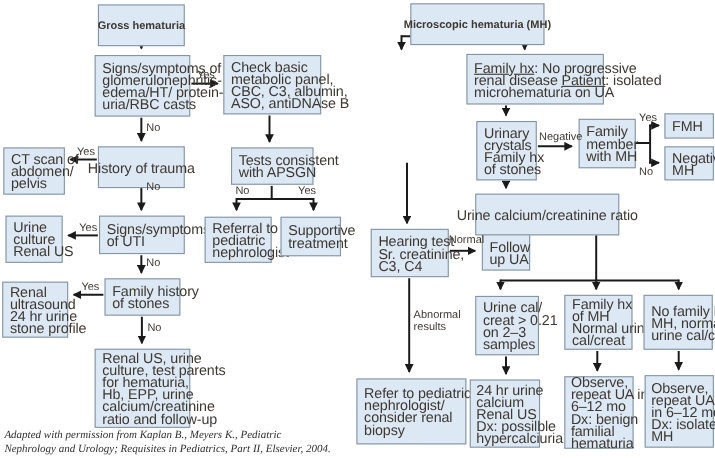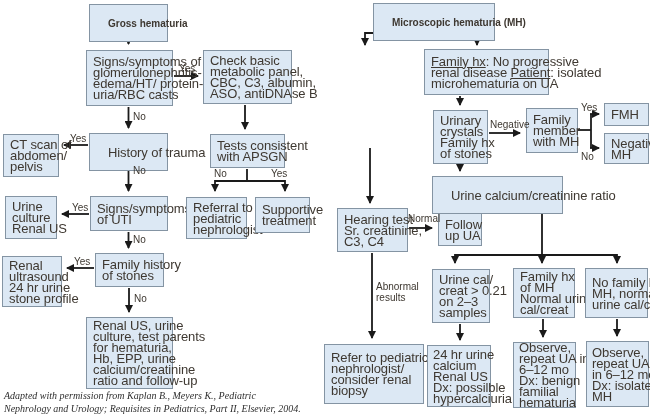--- a/index.html
+++ b/index.html
@@ -4,21 +4,21 @@
 <style>
   html,body{margin:0;padding:0;background:#fff;}
   #page{position:relative;width:650px;height:416px;background:#ffffff;overflow:hidden;
         font-family:"Liberation Sans",sans-serif;}
   #wires{position:absolute;left:0;top:0;width:650px;height:416px;}
   .box{position:absolute;background:#dce8f4;border:1px solid #8494a3;color:#3e3831;
        font-size:13px;line-height:11px;letter-spacing:-0.1px;
        display:flex;align-items:center;box-sizing:border-box;
        padding:2px 2px 2px 6px;}
   .box .txt{white-space:pre;}
-  .box.center{text-align:center;padding:18px;}
+  .box.center{justify-content:center;text-align:center;padding:18px;}
   .box.hdr{font-weight:bold;font-size:10px;letter-spacing:0;}
   .u{text-decoration:underline;}
   .lbl{position:absolute;color:#3e3831;font-size:10px;line-height:11px;white-space:pre;}
   .caption{position:absolute;left:4px;top:390px;color:#2e2e2e;
            font-family:Liberation Serif, serif;font-style:italic;font-size:10px;
            line-height:12.5px;white-space:pre;}
 </style>
 </head>
 <body>
 

